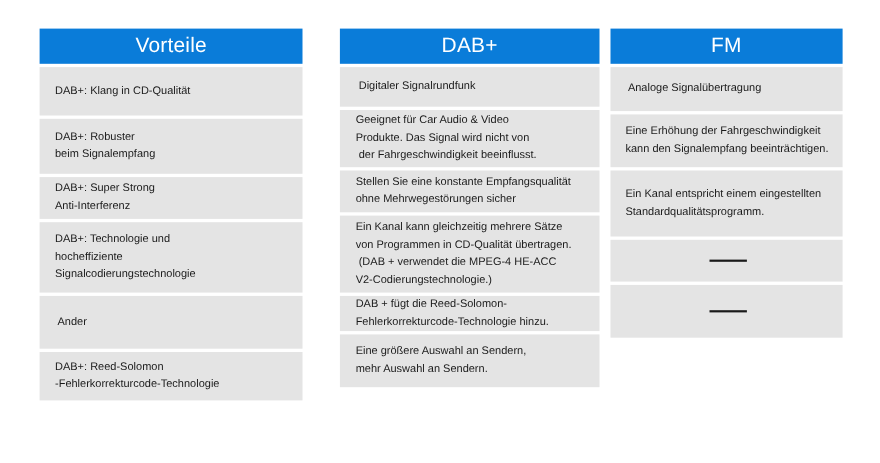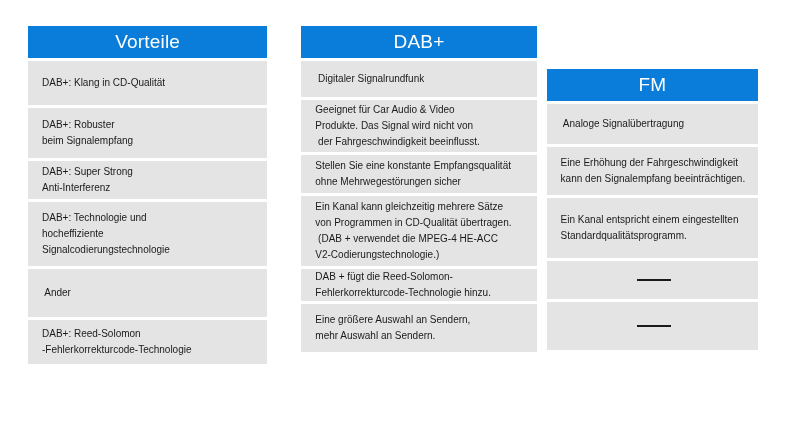--- a/index.html
+++ b/index.html
@@ -8,34 +8,34 @@
     background: #ffffff;
   }
   body {
     width: 800px;
     height: 421px;
     font-family: "Liberation Sans", sans-serif;
     overflow: hidden;
   }
   .table-wrap {
     position: absolute;
-    left: 28px;
+    left: 36px;
     top: 26px;
     width: 730px;
     display: flex;
     gap: 10px;
   }
   .column {
     display: flex;
     flex-direction: column;
     gap: 3px;
   }
   .col-0 { width: 240px; }
   .col-1 { width: 236px; padding-left: 24px; }
-  .col-2 { width: 212px; margin-top: 43px; }
+  .col-2 { width: 212px; }
 
   .col-head {
     background: #0a7cd9;
     color: #ffffff;
     height: 32px;
     line-height: 32px;
     text-align: center;
     font-size: 19px;
     font-weight: 400;
     letter-spacing: 0.2px;

